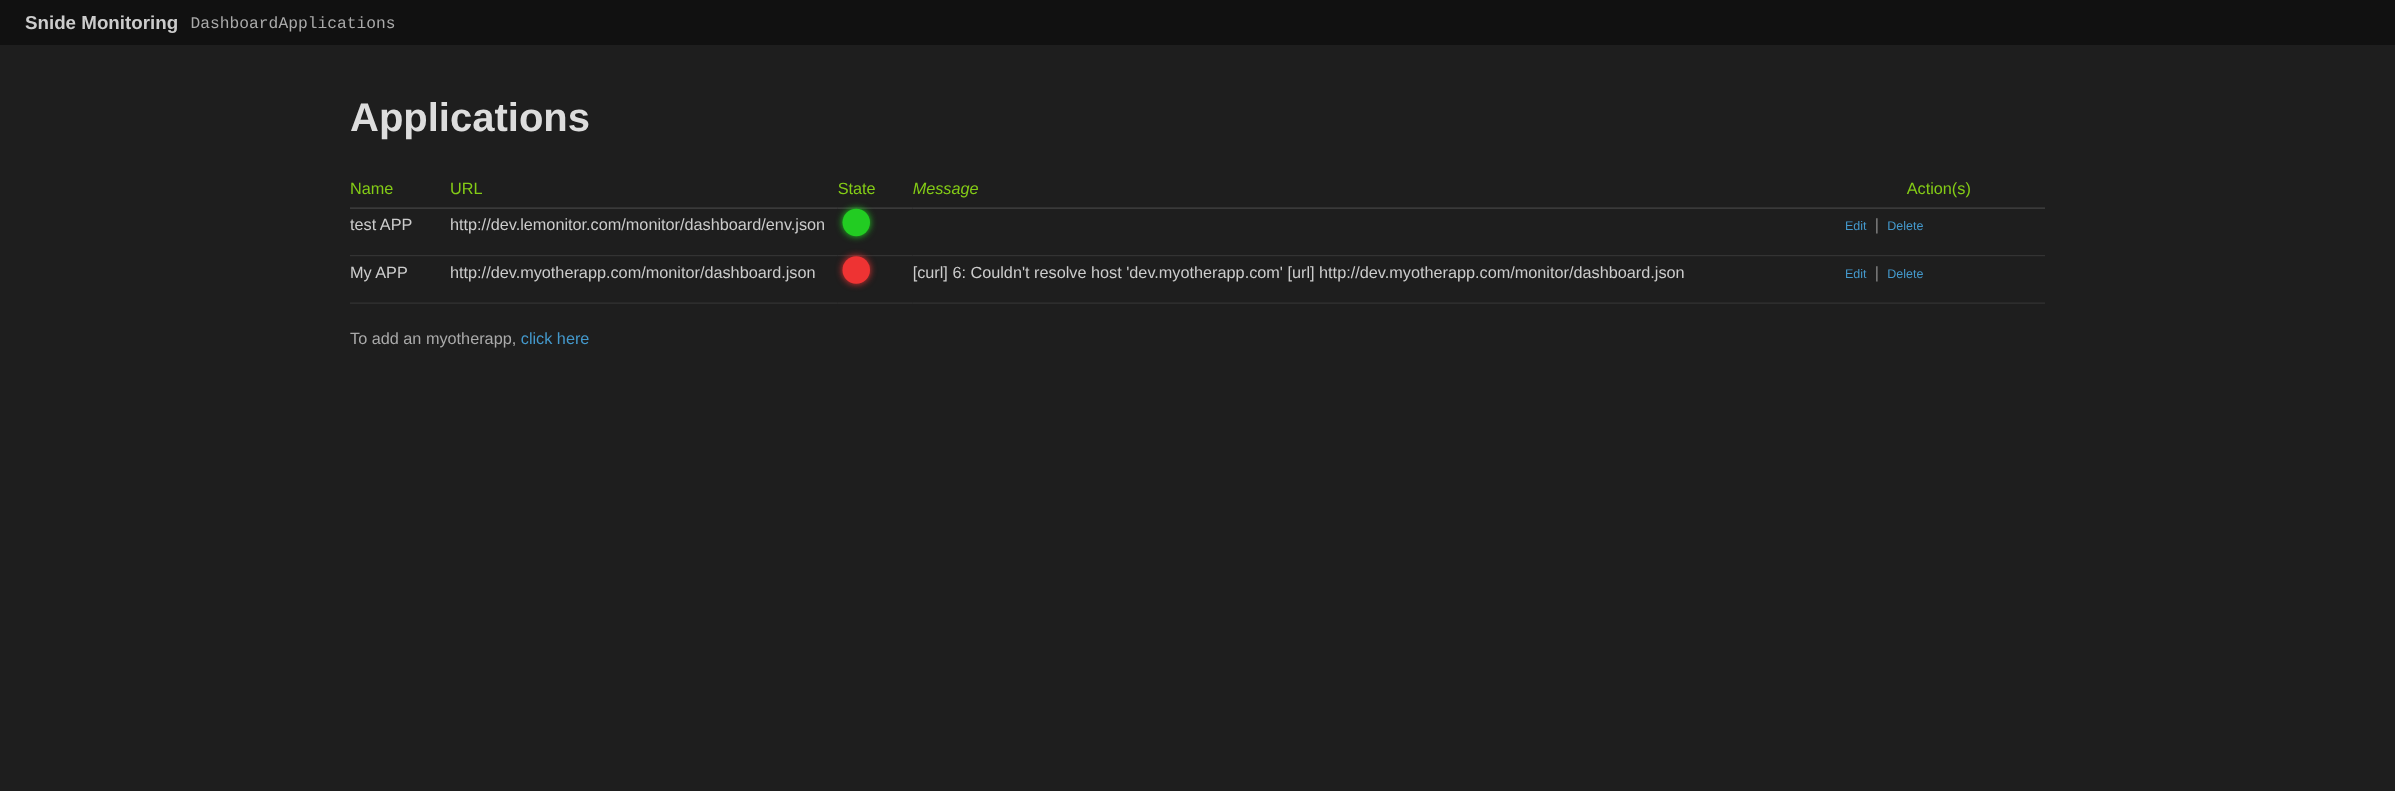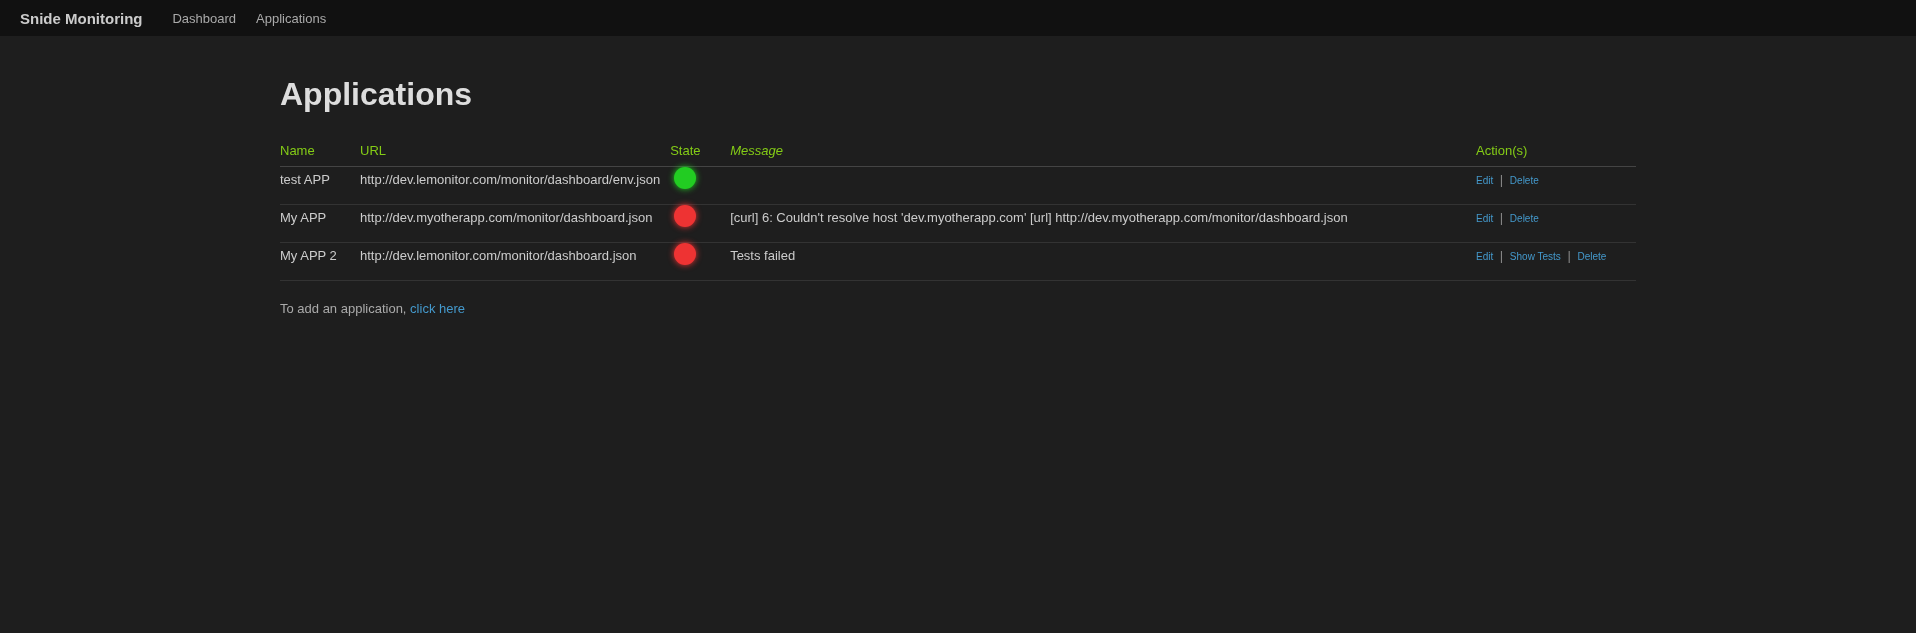--- a/index.html
+++ b/index.html
@@ -16,35 +16,35 @@
       min-height: 633px;
     }
 
     
     .navbar {
       background-color: #111111;
       height: 36px;
       display: flex;
       align-items: center;
       padding: 0 20px;
-      gap: 20px;
     }
 
     .navbar-brand {
       color: #cccccc;
       font-size: 15px;
       font-weight: bold;
       margin-right: 10px;
     }
 
     .navbar-link {
       color: #aaaaaa;
       text-decoration: none;
       font-size: 13px;
       cursor: pointer;
+      font-family: Liberation Mono, monospace;
     }
 
     
     .main-content {
       padding: 40px 280px 40px 280px;
     }
 
     .page-title {
       font-size: 32px;
       font-weight: bold;
@@ -67,21 +67,21 @@
       padding: 6px 10px 8px 0;
       color: #84cc16;
       font-weight: normal;
       font-size: 13px;
     }
 
     .apps-table th.col-name { width: 80px; }
     .apps-table th.col-url { width: 280px; }
     .apps-table th.col-state { width: 60px; }
     .apps-table th.col-message { width: auto; font-style: italic; }
-    .apps-table th.col-actions { width: 160px; text-align: left; }
+    .apps-table th.col-actions { width: 160px; text-align: center; }
 
     .apps-table tbody tr {
       border-bottom: 1px solid #333333;
     }
 
     .apps-table td {
       padding: 0 10px 12px 0;
       vertical-align: middle;
       color: #cccccc;
       font-size: 13px;
@@ -171,27 +171,20 @@
           <td></td>
           <td class="actions-cell"><a class="action-link" href="#">Edit</a><span class="action-separator"> | </span><a class="action-link" href="#">Delete</a></td>
         </tr>
         <tr>
           <td>My APP</td>
           <td>http://dev.myotherapp.com/monitor/dashboard.json</td>
           <td class="col-state"><span class="status-dot red"></span></td>
           <td>[curl] 6: Couldn't resolve host 'dev.myotherapp.com' [url] http://dev.myotherapp.com/monitor/dashboard.json</td>
           <td class="actions-cell"><a class="action-link" href="#">Edit</a><span class="action-separator"> | </span><a class="action-link" href="#">Delete</a></td>
         </tr>
-        <tr>
-          <td>My APP 2</td>
-          <td>http://dev.lemonitor.com/monitor/dashboard.json</td>
-          <td class="col-state"><span class="status-dot red"></span></td>
-          <td>Tests failed</td>
-          <td class="actions-cell"><a class="action-link" href="#">Edit</a><span class="action-separator"> | </span><a class="action-link" href="#">Show Tests</a><span class="action-separator"> | </span><a class="action-link" href="#">Delete</a></td>
-        </tr>
       </tbody>
   </table>
 
   <p class="add-app-text">
-    <span>To add an application,</span>
+    <span>To add an myotherapp,</span>
     <a class="add-app-link" href="#">click here</a>
   </p>
 </div>
 
 </body></html>

